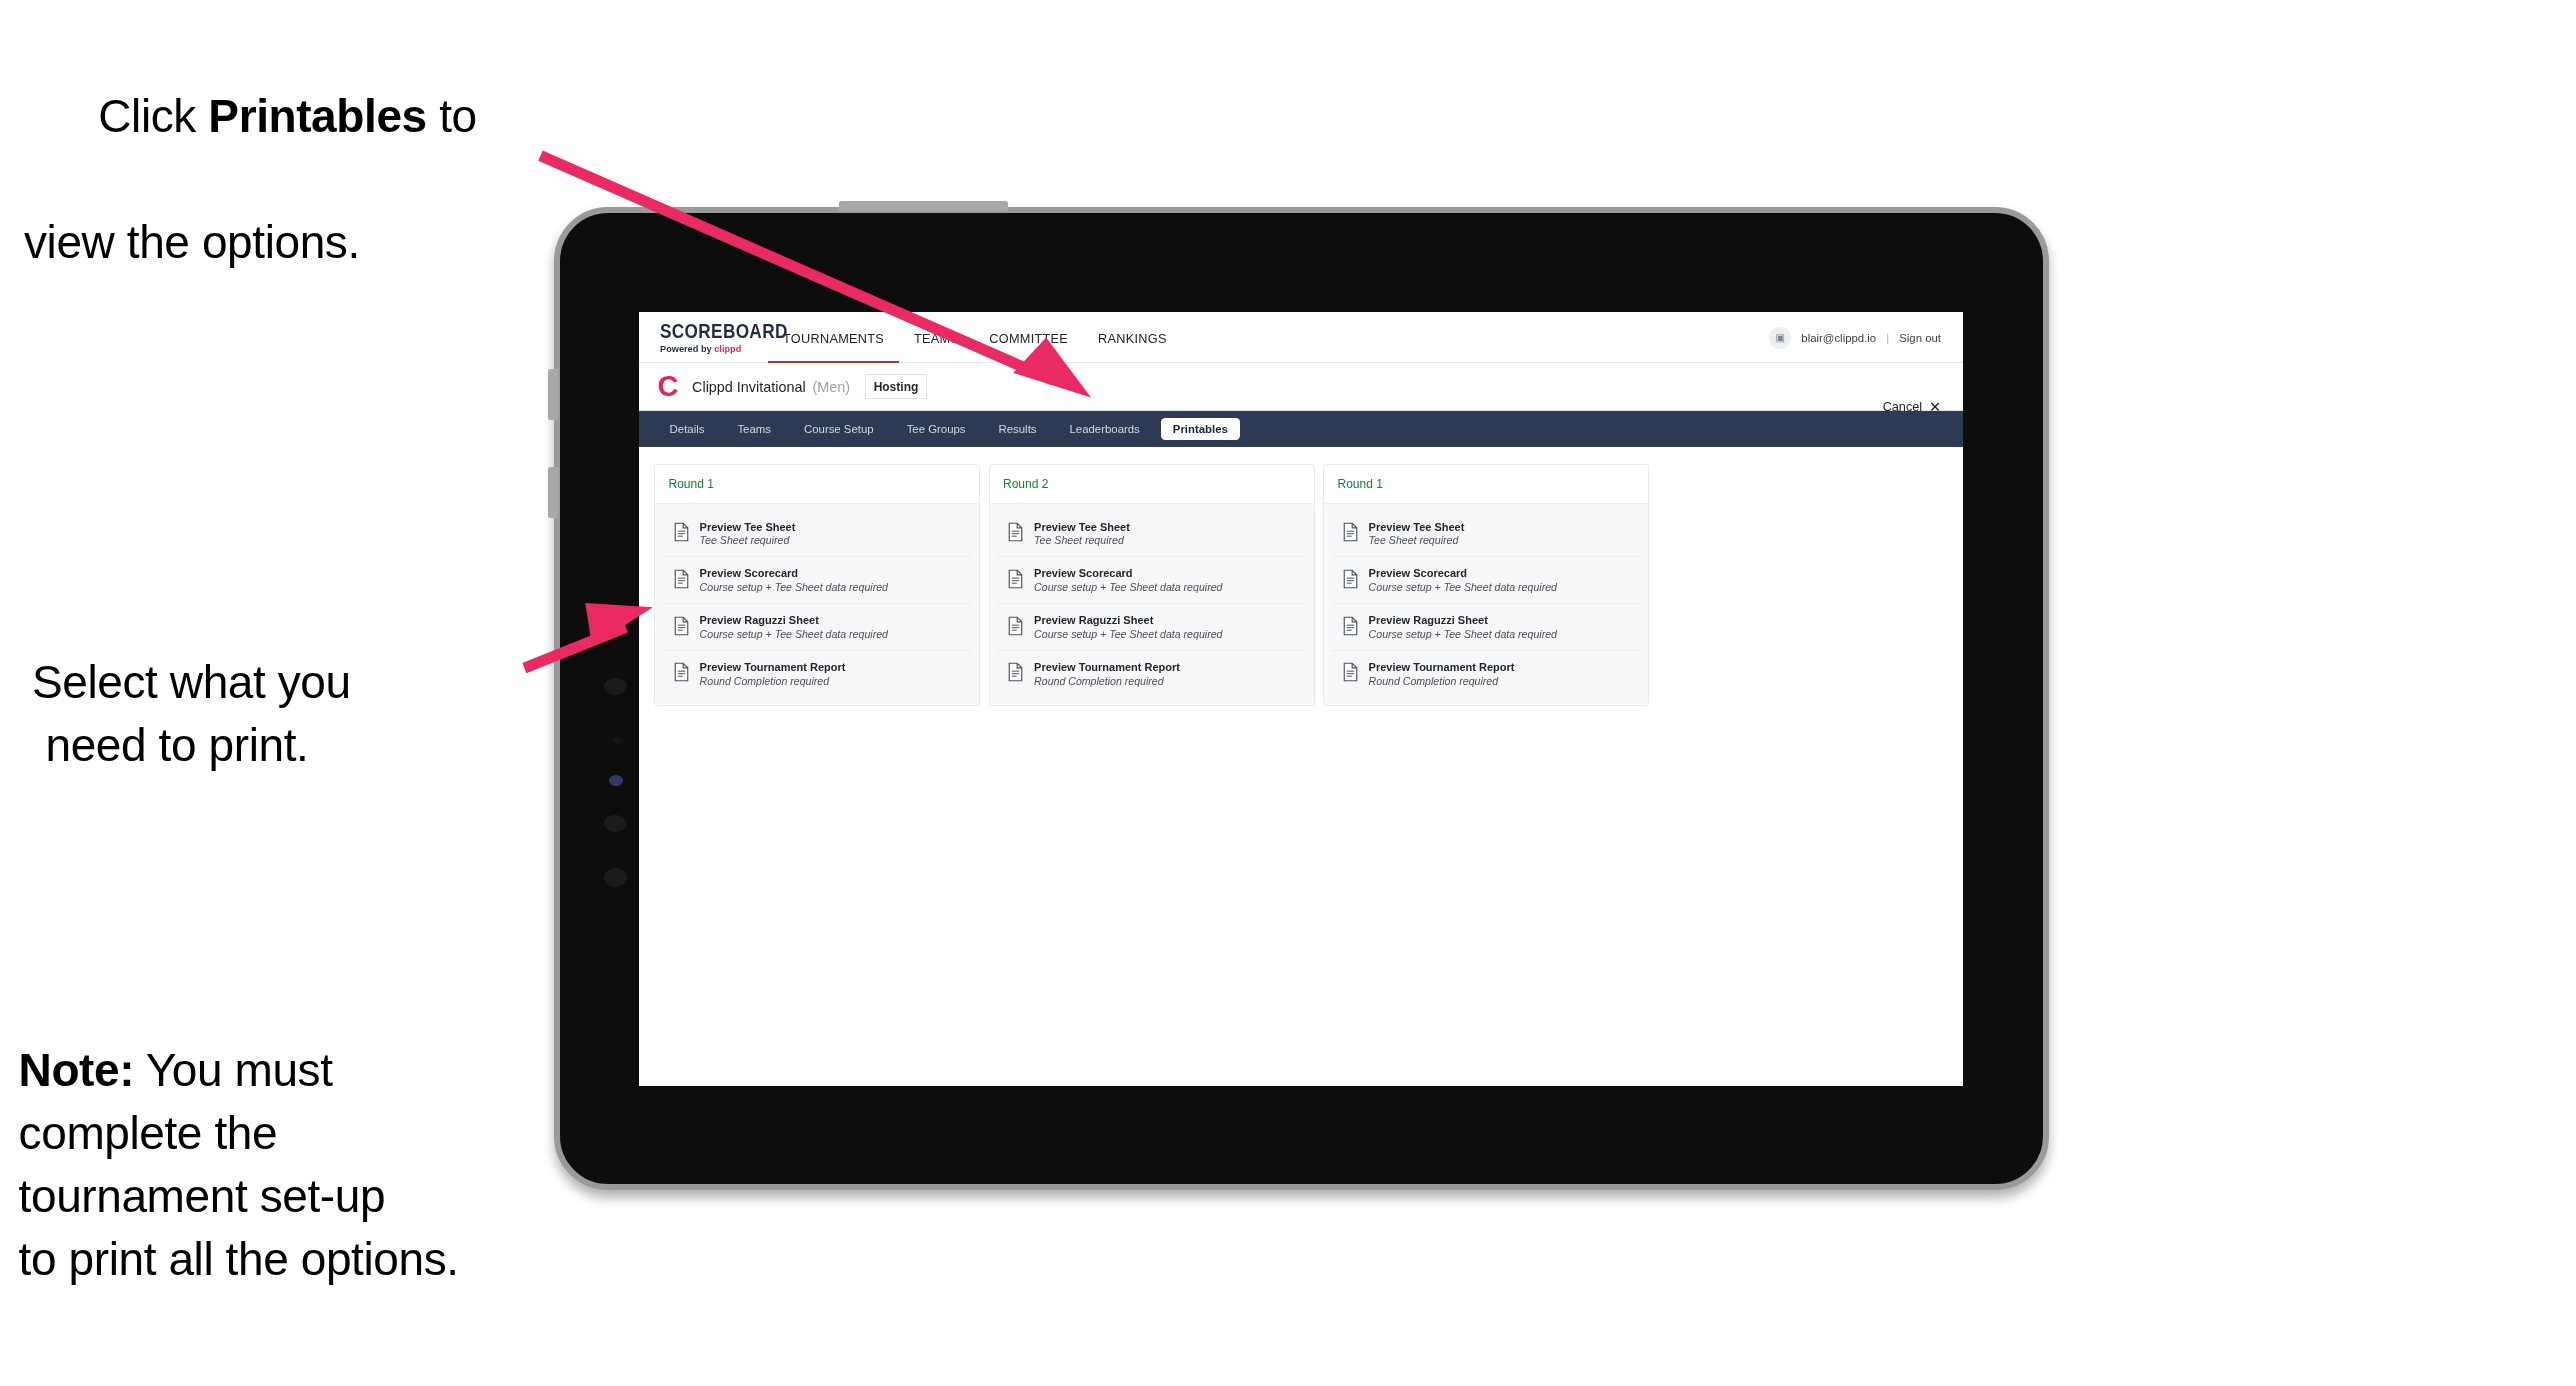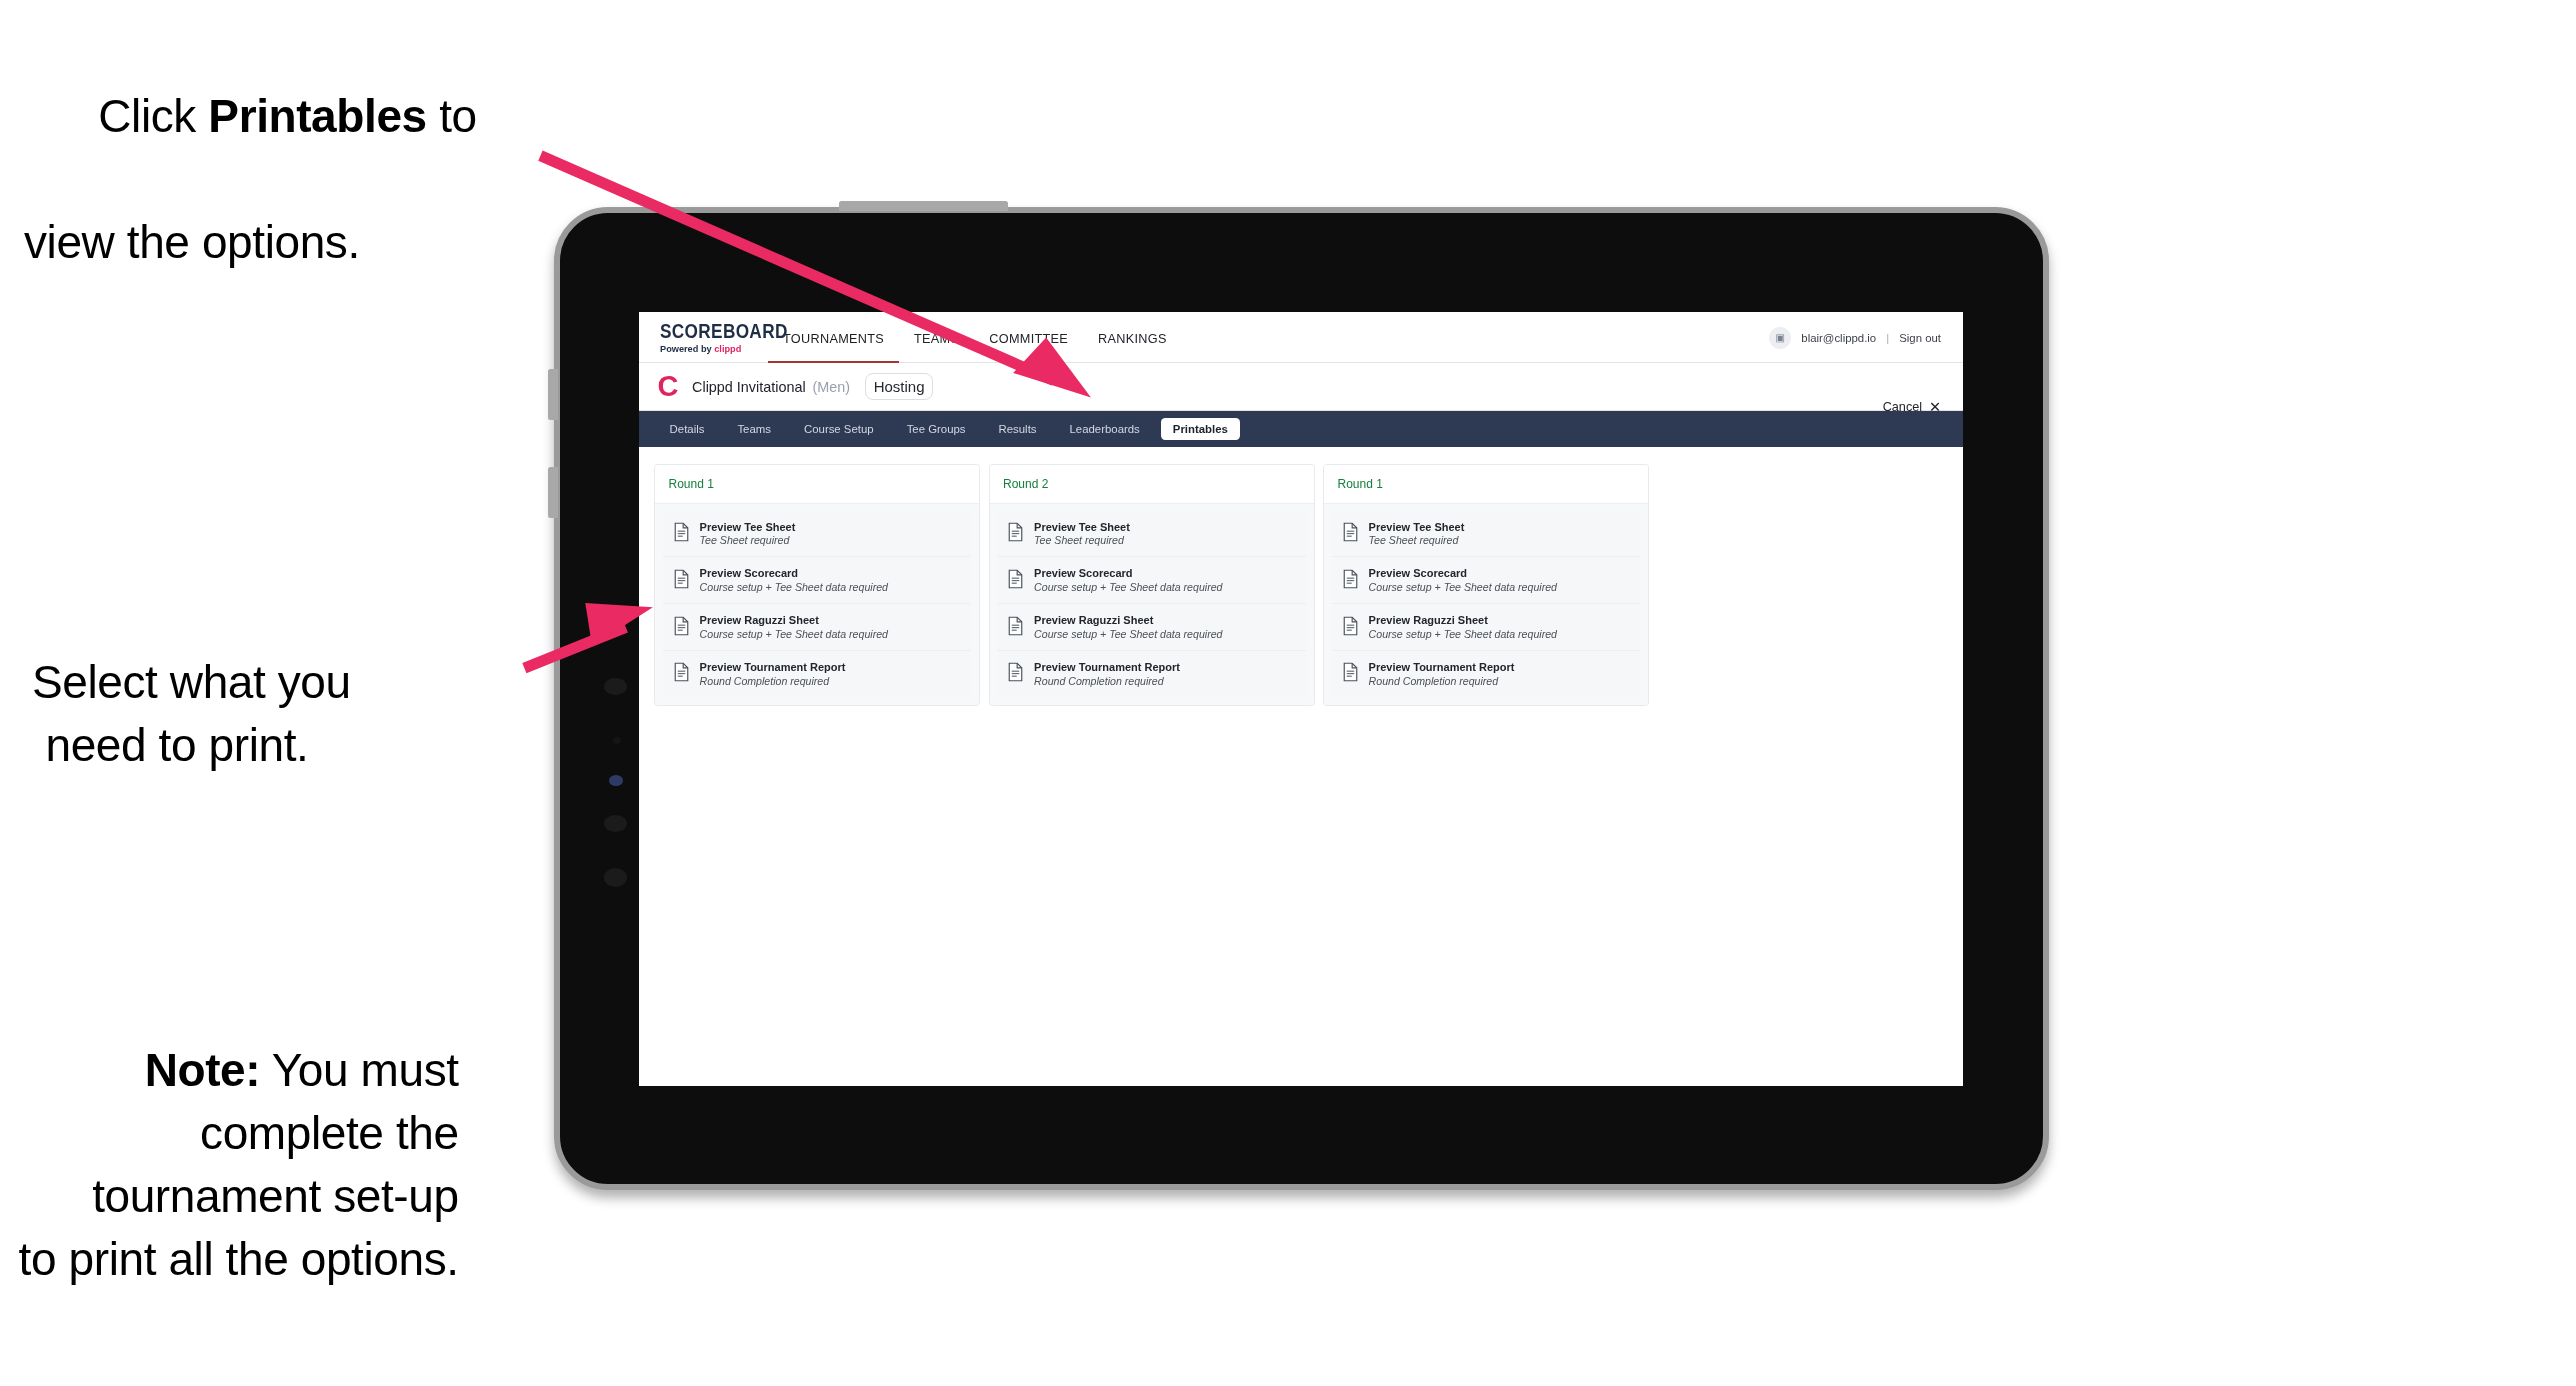--- a/index.html
+++ b/index.html
@@ -19,21 +19,21 @@
     font-family: "Liberation Sans", sans-serif;
     font-weight: 400;
     letter-spacing: -0.4px;
   }
   .annot .line { display: block; white-space: pre; }
   .annot b { font-weight: 700; }
 
   #annot-click { left: 24px; top: 22px; font-size: 46px; line-height: 1.37; }
   #annot-select { left: 32px; top: 651px; font-size: 46px; line-height: 1.38; }
   #annot-select .line2 { padding-left: 13.5px; }
-  #annot-note { left: 18.6px; top: 1039px; font-size: 46px; line-height: 1.37; text-align: right; }
+  #annot-note { left: 18.6px; top: 1039px; font-size: 46px; line-height: 1.37; }
 
   
   .arrow-svg { position: absolute; overflow: visible; pointer-events: none; }
   #arrow-1 { left: 0; top: 0; width: 2576px; height: 1386px; }
 
   
   #tablet {
     position: absolute;
     left: 554px; top: 207px;
     width: 1495px; height: 983px;
@@ -131,22 +131,22 @@
   }
   #clippd-c {
     font-size: 29px; font-weight: 800; color: #e0245e;
     line-height: 1; margin-right: 13.5px;
     font-family: "Liberation Sans", sans-serif;
   }
   #tname { font-size: 14.4px; color: #22242a; }
   #tgender { font-size: 14.4px; color: #99a0ad; margin-left: 6.8px; }
   #tstatus {
     margin-left: 15px;
-    font-size: 15px; font-weight: 400; color: #25282e;
-    border: 0.8px solid #dcdee2; border-radius: 8px;
+    font-size: 12px; font-weight: 700; color: #25282e;
+    border: 0.8px solid #dcdee2; border-radius: 1px;
     padding: 4.2px 7.6px; background: #fff;
   }
   #cancel-btn {
     margin-left: auto; display: flex; align-items: center; gap: 6.8px;
     font-size: 12.7px; color: #22242a; cursor: pointer; margin-top: 41px;
   }
   #cancel-x { font-size: 14.4px; line-height: 1; }
 
   
   #tabstrip {

